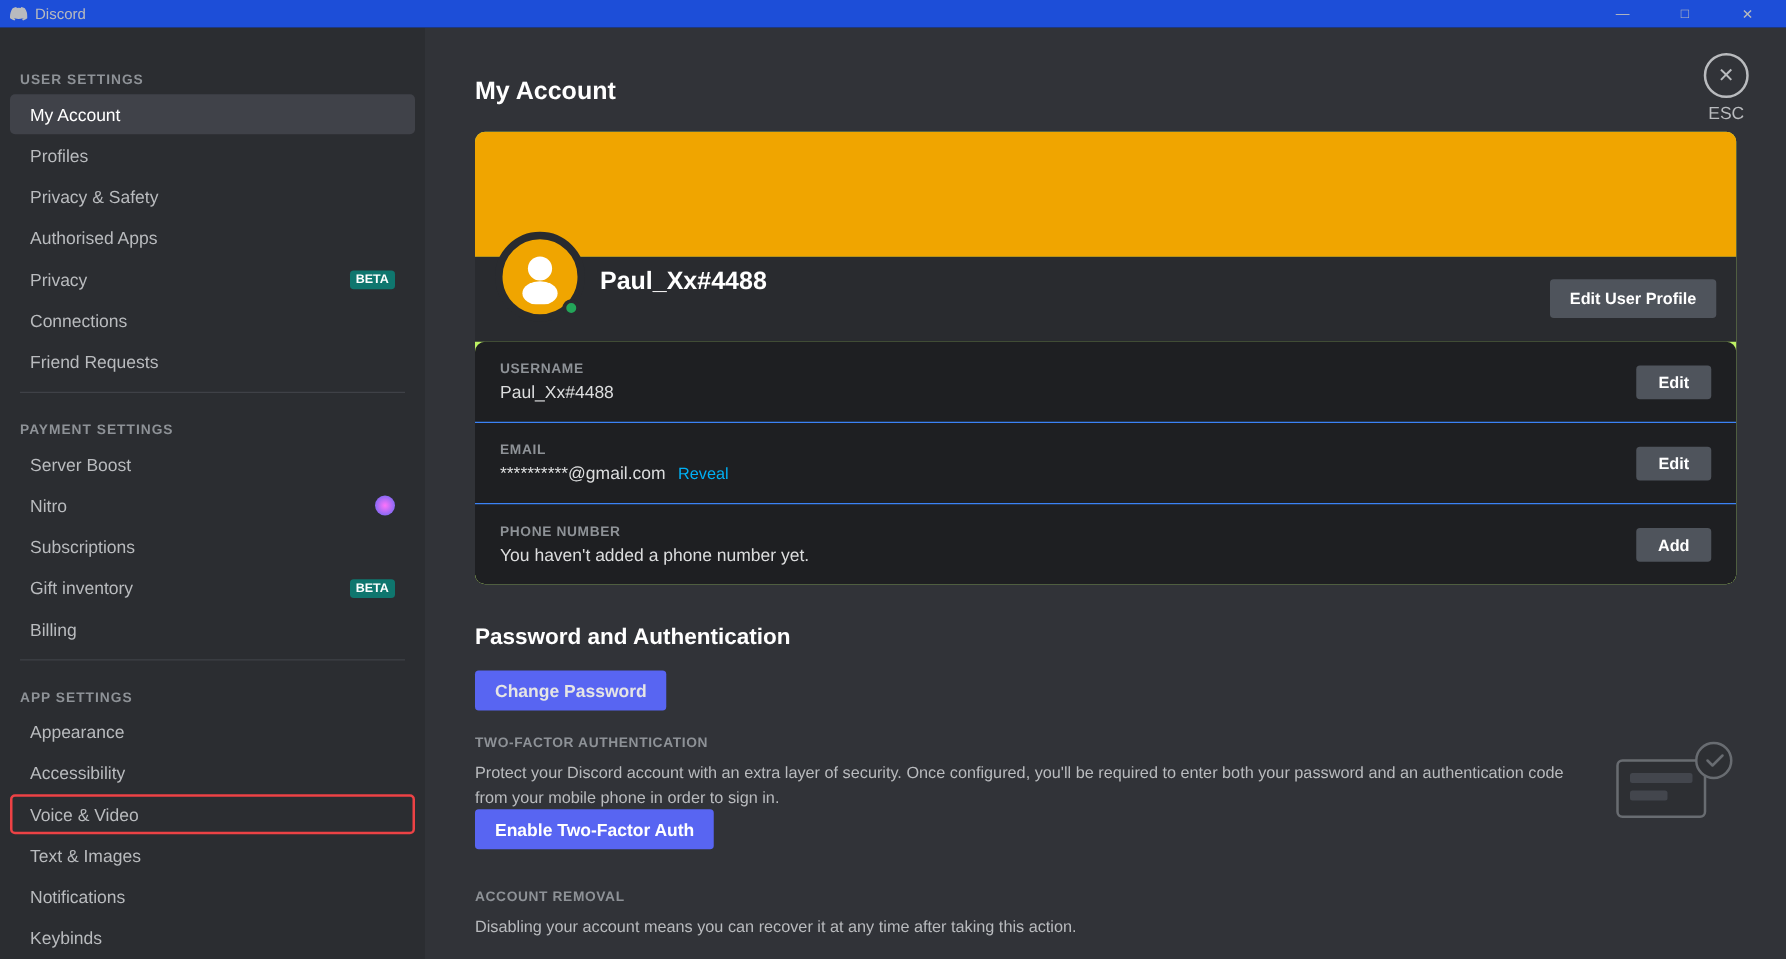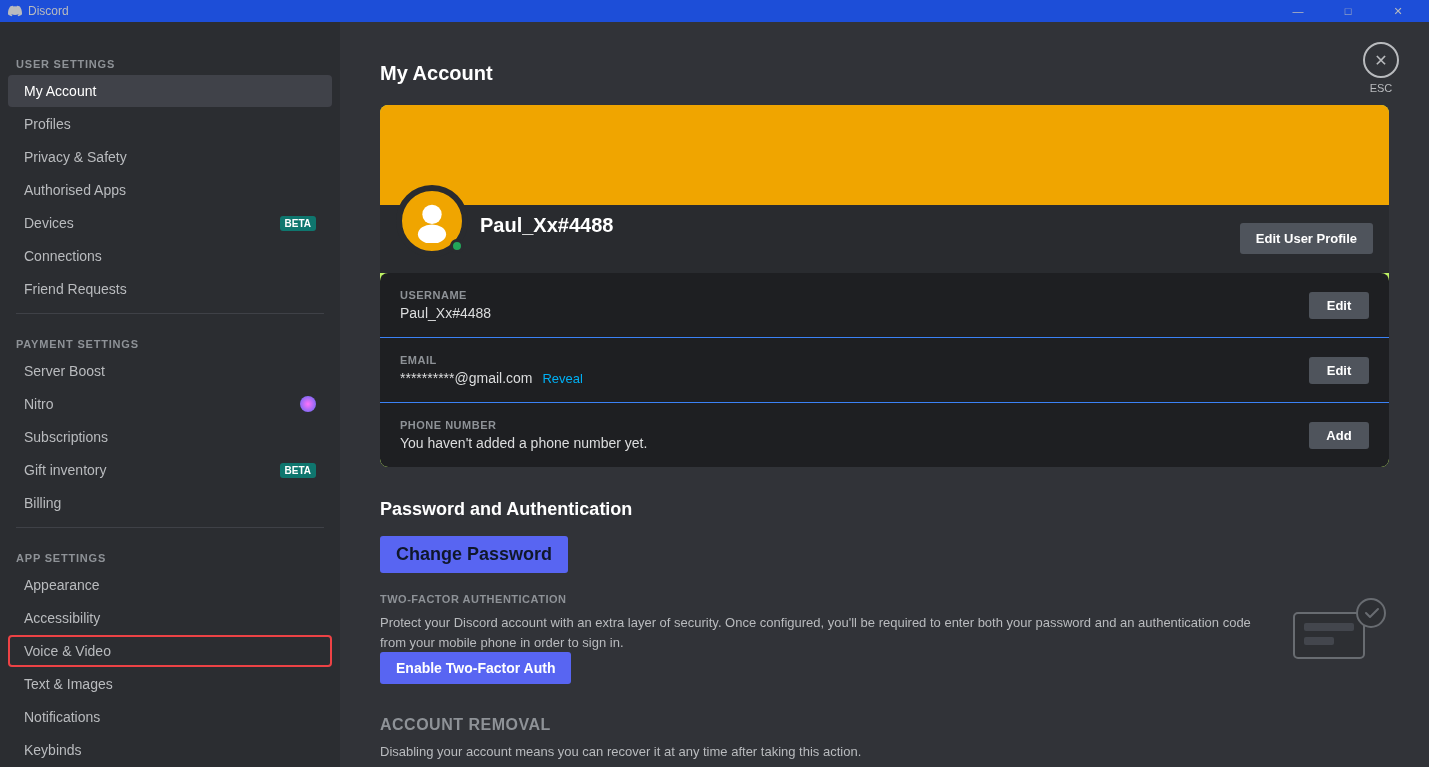--- a/index.html
+++ b/index.html
@@ -145,21 +145,21 @@
       width: 36px;
       height: 36px;
       border-radius: 50%;
       border: 2px solid #b9bbbe;
       display: flex;
       align-items: center;
       justify-content: center;
       font-size: 16px;
     }
     .esc-label {
-      font-size: 11px;
+      font-size: 14px;
       color: #b9bbbe;
     }
 
     .section-title {
       font-size: 20px;
       font-weight: 700;
       color: #fff;
       margin-bottom: 20px;
     }
 
@@ -282,26 +282,26 @@
 
     
     .auth-section-title {
       font-size: 18px;
       font-weight: 700;
       color: #fff;
       margin-bottom: 16px;
     }
     .change-password-btn {
       background: #5865f2;
-      color: #0f172a;
+      color: #e5e5e5;
       border: none;
       border-radius: 3px;
       padding: 8px 16px;
       cursor: pointer;
-      font-size: 18px;
+      font-size: 14px;
       font-weight: 600;
       margin-bottom: 20px;
     }
 
     .two-factor-container {
       display: flex;
       align-items: flex-start;
       justify-content: space-between;
       gap: 20px;
       margin-bottom: 32px;
@@ -335,21 +335,21 @@
     
     .security-illustration {
       display: flex;
       align-items: center;
       gap: 6px;
       opacity: 0.6;
     }
 
     
     .account-removal-label {
-      font-size: 16px;
+      font-size: 11px;
       font-weight: 700;
       color: #8e9297;
       text-transform: uppercase;
       letter-spacing: 0.5px;
       margin-bottom: 8px;
     }
     .account-removal-desc {
       font-size: 13px;
       color: #b9bbbe;
       line-height: 1.5;
@@ -384,21 +384,21 @@
     <div class="sidebar-item">
       <span>Profiles</span>
     </div>
     <div class="sidebar-item">
       <span>Privacy &amp; Safety</span>
     </div>
     <div class="sidebar-item">
       <span>Authorised Apps</span>
     </div>
     <div class="sidebar-item">
-      <span>Devices</span>
+      <span>Privacy</span>
       <span class="badge badge-purple">BETA</span>
     </div>
     <div class="sidebar-item">
       <span>Connections</span>
     </div>
     <div class="sidebar-item">
       <span>Friend Requests</span>
     </div>
 
     <div class="sidebar-divider"></div>

